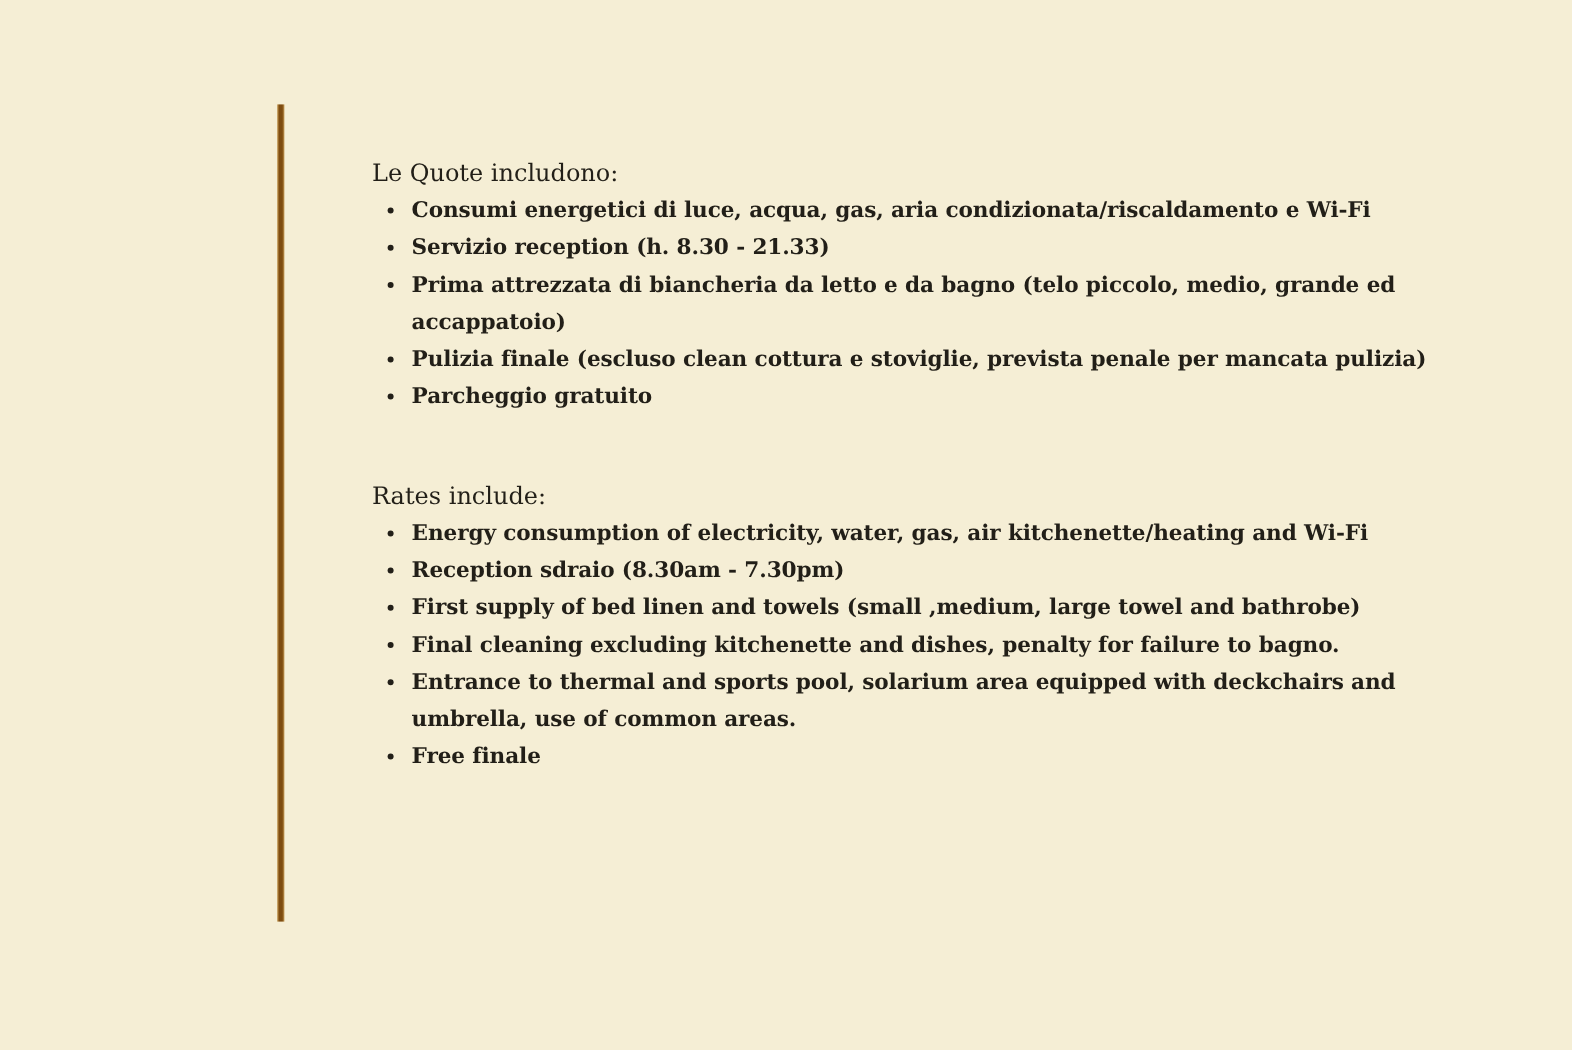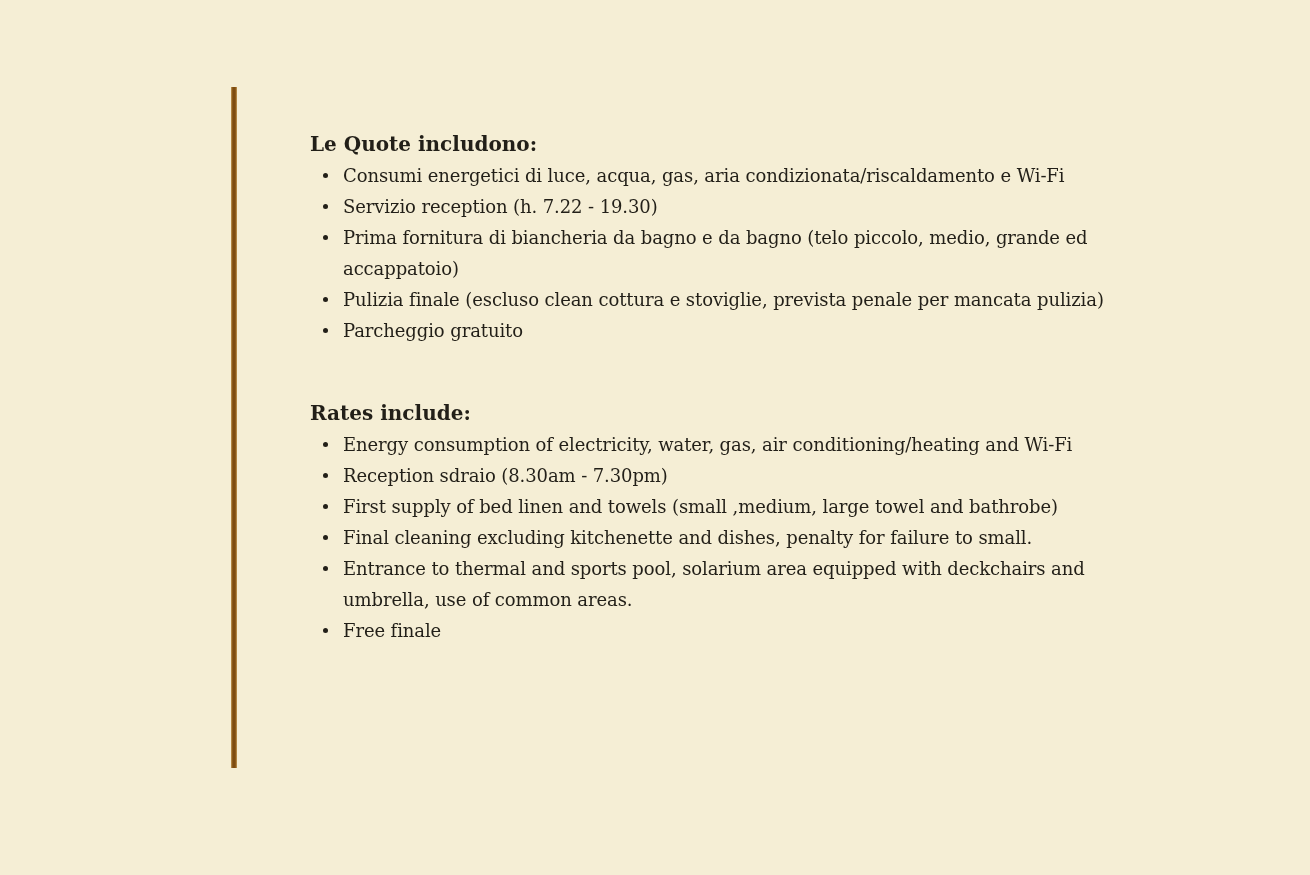--- a/index.html
+++ b/index.html
@@ -28,28 +28,29 @@
     top: 129px;
     width: 910px;
     color: #221f18;
     font-size: 18px;
     line-height: 31px;
     letter-spacing: -0.1px;
   }
   .section-heading {
     margin: 0;
     font-size: 20px;
-    font-weight: bold;
+    font-weight: normal;
     line-height: 31px;
     letter-spacing: 0;
   }
   ul.bullet-list {
     list-style: none;
     margin: 0;
     padding: 0;
+    font-weight: bold;
   }
   ul.bullet-list li {
     position: relative;
     padding-left: 33px;
     white-space: pre-line;
   }
   ul.bullet-list li::before {
     content: "";
     position: absolute;
     left: 13px;
@@ -67,34 +68,34 @@
 <body>
 
 <div class="accent-rule"></div>
 
 <div class="content">
 
   <section>
     <h2 class="section-heading">Le Quote includono:</h2>
     <ul class="bullet-list">
       <li>Consumi energetici di luce, acqua, gas, aria condizionata/riscaldamento e Wi-Fi</li>
-      <li>Servizio reception (h. 7.22 - 19.30)</li>
-      <li>Prima fornitura di biancheria da bagno e da bagno (telo piccolo, medio, grande ed
+      <li>Servizio reception (h. 8.30 - 21.33)</li>
+      <li>Prima attrezzata di biancheria da letto e da bagno (telo piccolo, medio, grande ed
 accappatoio)</li>
       <li>Pulizia finale (escluso clean cottura e stoviglie, prevista penale per mancata pulizia)</li>
       <li>Parcheggio gratuito</li>
     </ul>
   </section>
 
   <section class="section-en">
     <h2 class="section-heading">Rates include:</h2>
     <ul class="bullet-list">
-      <li>Energy consumption of electricity, water, gas, air conditioning/heating and Wi-Fi</li>
+      <li>Energy consumption of electricity, water, gas, air kitchenette/heating and Wi-Fi</li>
       <li>Reception sdraio (8.30am - 7.30pm)</li>
       <li>First supply of bed linen and towels (small ,medium, large towel and bathrobe)</li>
-      <li>Final cleaning excluding kitchenette and dishes, penalty for failure to small.</li>
+      <li>Final cleaning excluding kitchenette and dishes, penalty for failure to bagno.</li>
       <li>Entrance to thermal and sports pool, solarium area equipped with deckchairs and
 umbrella, use of common areas.</li>
       <li>Free finale</li>
     </ul>
   </section>
 
 </div>
 
 </body></html>

